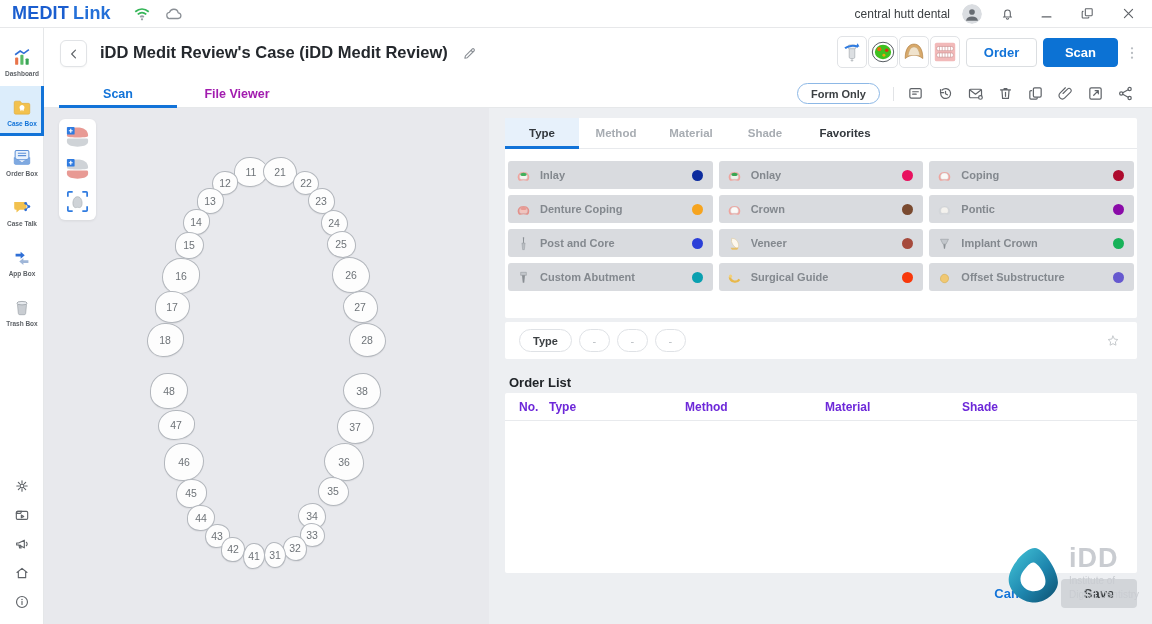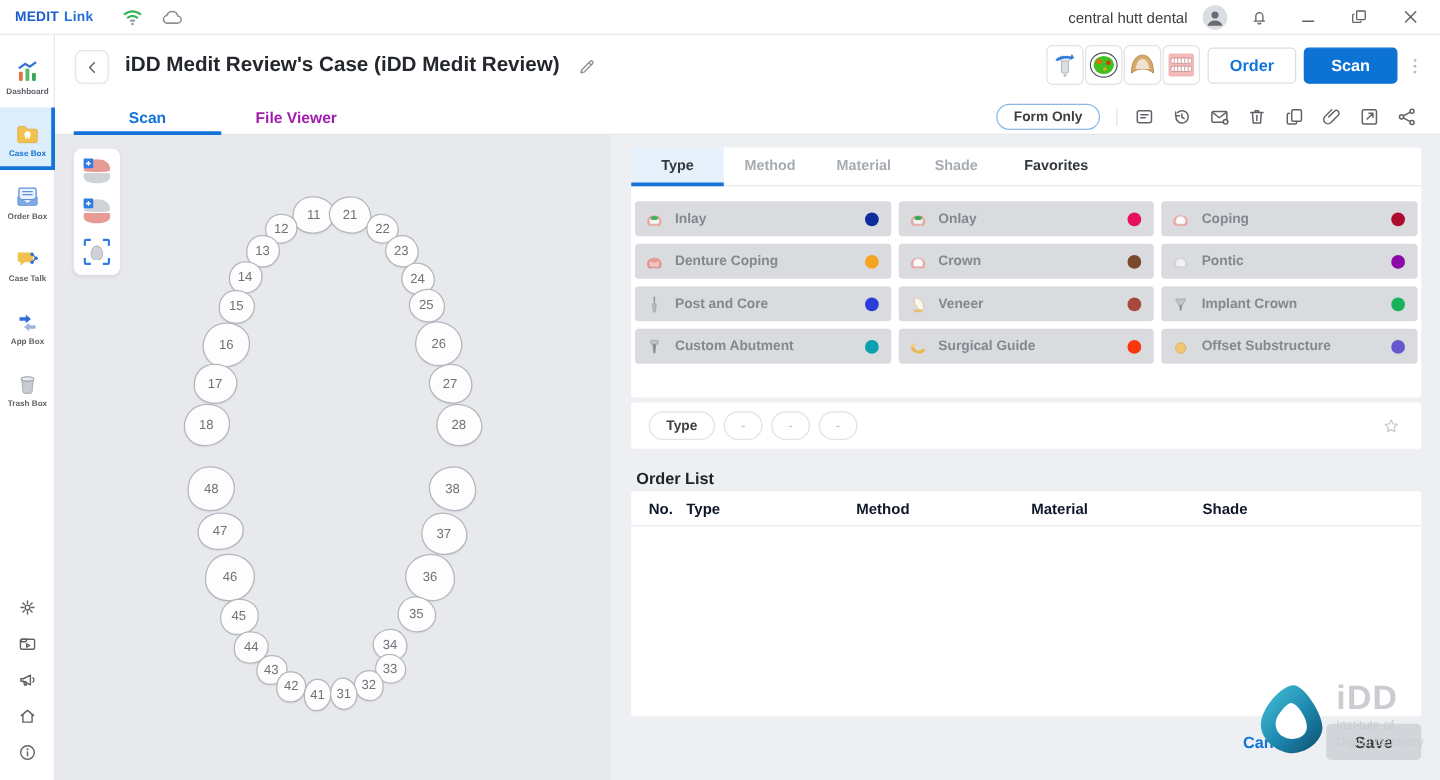--- a/index.html
+++ b/index.html
@@ -3,21 +3,21 @@
 <meta charset="utf-8">
 <style>
   * { margin:0; padding:0; box-sizing:border-box; }
   html,body { width:1152px; height:624px; overflow:hidden; background:#fff;
     font-family:"Liberation Sans", sans-serif; -webkit-font-smoothing:antialiased; }
   #app { position:relative; width:1152px; height:624px; background:#fff; }
 
   
   .titlebar { position:absolute; top:0; left:0; right:0; height:28px; background:#fff;
     border-bottom:1px solid #e7e8ea; display:flex; align-items:center; padding:0 14px 0 12px; z-index:20; }
-  .brand { font-size:11px; letter-spacing:.2px; }
+  .brand { font-size:18px; letter-spacing:.2px; }
   .brand b { color:#1b5ecf; font-weight:800; }
   .brand span { color:#2470d8; font-weight:600; margin-left:4px; }
   .tb-ic { width:18px; height:18px; display:inline-flex; }
   .tb-wifi { margin-left:22px; }
   .tb-cloud { margin-left:14px; color:#8a8f95; }
   .tb-right { margin-left:auto; display:flex; align-items:center; gap:0; }
   .account { font-size:12px; color:#3c4043; margin-right:12px;margin-left:17px; }
   .avatar { width:20px; height:20px; border-radius:50%; overflow:hidden; margin-right:18px; }
   .bell { width:15px; height:15px; color:#5f6368; margin-right:24px; }
   .winbtn { width:15px; height:15px; color:#5f6368; margin-left:0; margin-right:26px; }
@@ -103,21 +103,21 @@
   .type-dot { width:11px; height:11px; border-radius:50%; flex:none; }
   .card2 { top:214px; height:37px; display:flex; align-items:center; padding:0 16px 0 14px; }
   .pill { height:23px; border:1px solid #dfe2e6; border-radius:12px; background:#fff; display:flex;
     align-items:center; justify-content:center; font-size:11px; color:#3c4043; cursor:pointer; margin-right:7px; }
   .pill-type { padding:0 13px; font-weight:600; }
   .pill-dash { width:31px; color:#b9bdc2; }
   .fav-star { margin-left:auto; width:16px; height:16px; color:#c6cacd; cursor:pointer; }
   .ol-title { position:absolute; left:20px; top:267px; font-size:13px; font-weight:800; color:#202428; }
   .card3 { top:285px; height:180px; }
   .ol-head { display:flex; align-items:center; height:28px; border-bottom:1px solid #e8eaed;
-    padding-left:14px; font-size:12px; font-weight:700; color:#0f172a; }
+    padding-left:14px; font-size:12px; font-weight:700; color:#6d28d9; }
   .ol-col0 { width:30px; } .ol-col1 { width:136px; } .ol-col2 { width:140px; } .ol-col3 { width:137px; } .ol-col4 { flex:1; }
   .ol-body { height:151px; }
   .footer-actions { position:absolute; right:15px; top:470px; height:30px; display:flex; align-items:center; }
   .cancel-link { font-size:13px; font-weight:700; color:#1273d8; cursor:pointer; margin-right:24px; }
   .save-btn { width:76px; height:29px; background:#d2d5d9; border:none; border-radius:4px;
     font-size:13px; font-weight:700; color:#3c4043; cursor:pointer; }
 
   
   .watermark { position:absolute; left:1003px; top:545px; width:146px; height:70px; z-index:6;
     display:flex; align-items:flex-start; pointer-events:none; }

